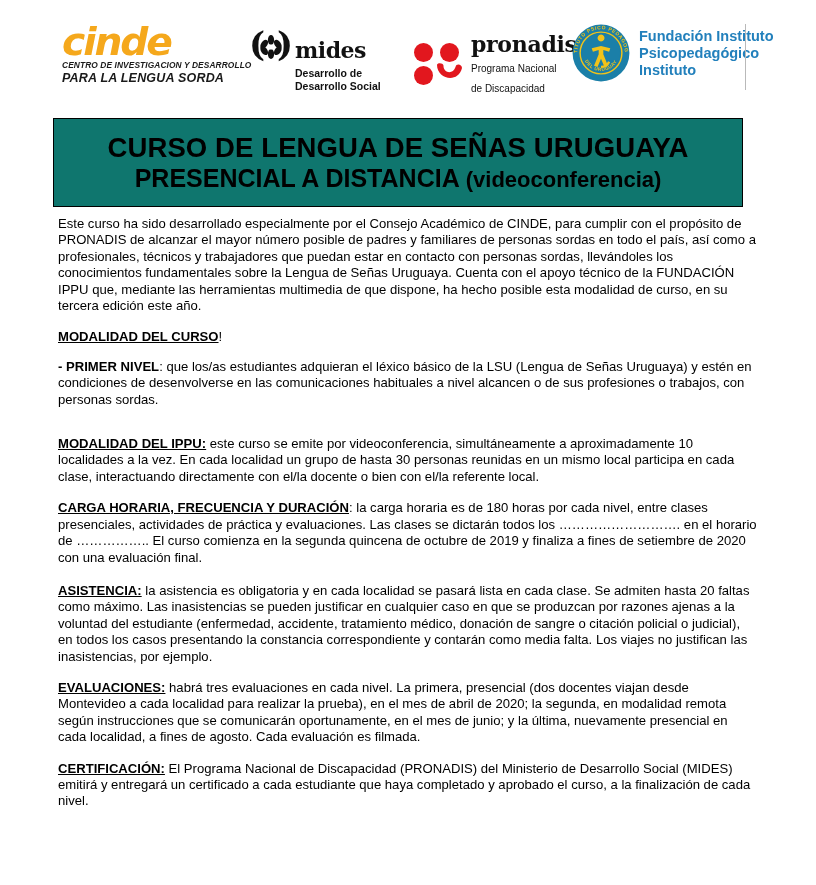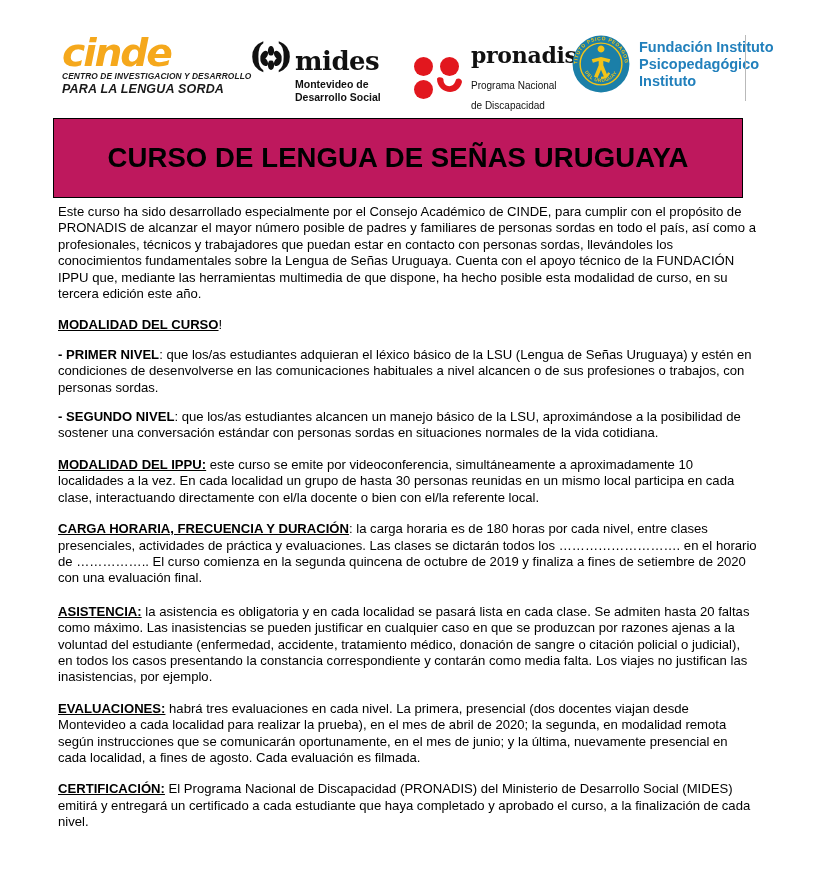--- a/index.html
+++ b/index.html
@@ -17,21 +17,21 @@
   .page {
     position: relative;
     width: 816px;
     height: 885px;
     background: #ffffff;
   }
 
   
   .logo-bar {
     position: absolute;
-    top: 23px;
+    top: 12px;
     left: 0;
     width: 674px;
     height: 76px;
   }
   .logo {
     position: absolute;
   }
 
   
   .cinde { left: 62px; top: 14px; width: 160px; }
@@ -92,21 +92,21 @@
   .mides-flower {
     position: absolute;
     left: 10px;
     top: 5px;
     width: 24px;
     height: 24px;
   }
   .mides-word {
     font-family: "DejaVu Serif", serif;
     font-weight: bold;
-    font-size: 26px;
+    font-size: 22px;
     line-height: 28px;
     color: #111;
     letter-spacing: -0.5px;
   }
   .mides-sub {
     font-family: "Liberation Sans", sans-serif;
     font-weight: bold;
     font-size: 10.5px;
     line-height: 12.5px;
     color: #111;
@@ -143,21 +143,21 @@
     font-size: 22px;
     line-height: 21px;
     color: #111;
     letter-spacing: -0.3px;
   }
   .pronadis-sub {
     font-family: "Liberation Sans", sans-serif;
     font-size: 10px;
     line-height: 11.5px;
     color: #111;
-    margin-top: 14px;
+    margin-top: 8px;
     white-space: nowrap;
   }
 
   
   .ippu { left: 572px; top: 12px; }
   .ippu-row { display: flex; align-items: center; }
   .ippu-seal { width: 58px; height: 58px; margin-right: 9px; flex: none; }
   .ippu-text {
     font-family: "Liberation Sans", sans-serif;
     font-weight: bold;
@@ -174,28 +174,28 @@
     height: 66px;
     background: #b9b9b9;
   }
 
   
   .title-box {
     position: absolute;
     left: 53px;
     top: 118px;
     width: 690px;
-    height: 80px;
+    height: 89px;
     border: 1.2px solid #000;
     box-sizing: border-box;
     display: flex;
     flex-direction: column;
     align-items: center;
     justify-content: center;
-    background: #be185d;
+    background: #0f766e;
   }
   .title-line1 {
     font-family: "Liberation Sans", sans-serif;
     font-weight: bold;
     font-size: 27.5px;
     line-height: 32px;
     letter-spacing: 0.1px;
     white-space: nowrap;
   }
   .title-line2 {
@@ -206,21 +206,21 @@
     white-space: nowrap;
   }
   .title-line2 .small {
     font-size: 22px;
   }
 
   
   .body {
     position: absolute;
     left: 58px;
-    top: 204px;
+    top: 216px;
     width: 700px;
     font-family: "Liberation Sans", sans-serif;
     font-size: 13.1px;
     line-height: 16.4px;
     color: #000;
     text-align: left;
   }
   .para { margin: 0 0 0 0; }
   .gap-sm { height: 13px; }
   .gap-md { height: 15px; }
@@ -259,21 +259,21 @@
               <ellipse cx="18.8" cy="9.2" rx="5" ry="3.1" transform="rotate(54 18.8 9.2)"></ellipse>
               <ellipse cx="5.2" cy="15.6" rx="5" ry="3.1" transform="rotate(54 5.2 15.6)"></ellipse>
               <ellipse cx="18.8" cy="15.6" rx="5" ry="3.1" transform="rotate(-54 18.8 15.6)"></ellipse>
               <circle cx="12" cy="12" r="2.6" fill="#fff"></circle>
             </g>
           </svg>
           <span class="mides-paren r">)</span>
         </div>
         <div class="mides-word">mides</div>
       </div>
-      <div class="mides-sub">Montevideo de</div>
+      <div class="mides-sub">Desarrollo de</div>
       <div class="mides-sub" style="margin-top:0;">Desarrollo Social</div>
     </div>
 
     <div class="logo pronadis">
       <div class="pronadis-row">
         <div class="pronadis-mark">
           <span class="pdot a"></span>
           <span class="pdot b"></span>
           <span class="pdot c"></span>
           <svg class="psmile" viewBox="0 0 28 22">
@@ -314,37 +314,37 @@
           <div class="ippu-text">Instituto</div>
         </div>
       </div>
     </div>
 
     <div class="ippu-divider"></div>
   </div>
 
   <div class="title-box">
     <div class="title-line1">CURSO DE LENGUA DE SEÑAS URUGUAYA</div>
+    <div class="title-line2"><span>PRESENCIAL A DISTANCIA </span><span class="small">(videoconferencia)</span></div>
   </div>
 
   <div class="body">
 
     <p class="para">Este curso ha sido desarrollado especialmente por el Consejo Académico de CINDE, para cumplir con el propósito de PRONADIS de alcanzar el mayor número posible de padres y familiares de personas sordas en todo el país, así como a profesionales, técnicos y trabajadores que puedan estar en contacto con personas sordas, llevándoles los conocimientos fundamentales sobre la Lengua de Señas Uruguaya. Cuenta con el apoyo técnico de la FUNDACIÓN IPPU que, mediante las herramientas multimedia de que dispone, ha hecho posible esta modalidad de curso, en su tercera edición este año.</p>
 
     <div class="gap-md"></div>
 
     <p class="para"><span class="hdr">MODALIDAD DEL CURSO</span><span>!</span></p>
 
     <div class="gap-sm"></div>
 
     <p class="para"><span class="lead">- PRIMER NIVEL</span><span>:  que los/as estudiantes adquieran el léxico básico de la LSU (Lengua de Señas Uruguaya) y estén en condiciones de desenvolverse en las comunicaciones habituales a nivel alcancen o de sus profesiones o trabajos, con personas sordas.</span></p>
 
     <div class="gap-sm"></div>
 
-    <p class="para"><span class="lead">- SEGUNDO NIVEL</span><span>:  que los/as estudiantes alcancen un manejo básico de la LSU, aproximándose a la posibilidad de sostener una conversación estándar con personas sordas en situaciones normales de la vida cotidiana.</span></p>
 
     <div class="gap-md"></div>
 
     <p class="para"><span class="hdr">MODALIDAD DEL IPPU:</span><span>  este curso se emite por videoconferencia, simultáneamente a aproximadamente 10 localidades a la vez.  En cada localidad un grupo de hasta 30 personas reunidas en un mismo local participa en cada clase, interactuando directamente con el/la docente o bien con el/la referente local.</span></p>
 
     <div class="gap-md"></div>
 
     <p class="para"><span class="hdr">CARGA HORARIA, FRECUENCIA Y DURACIÓN</span><span>:  la carga horaria es de 180 horas por cada nivel, entre clases presenciales, actividades de práctica y evaluaciones.  Las clases se dictarán todos los ………………………. en el horario de ……………..  El curso comienza en la segunda quincena de octubre de 2019 y finaliza a fines de setiembre de 2020 con una evaluación final.</span></p>
 
     <div class="gap-lg"></div>

